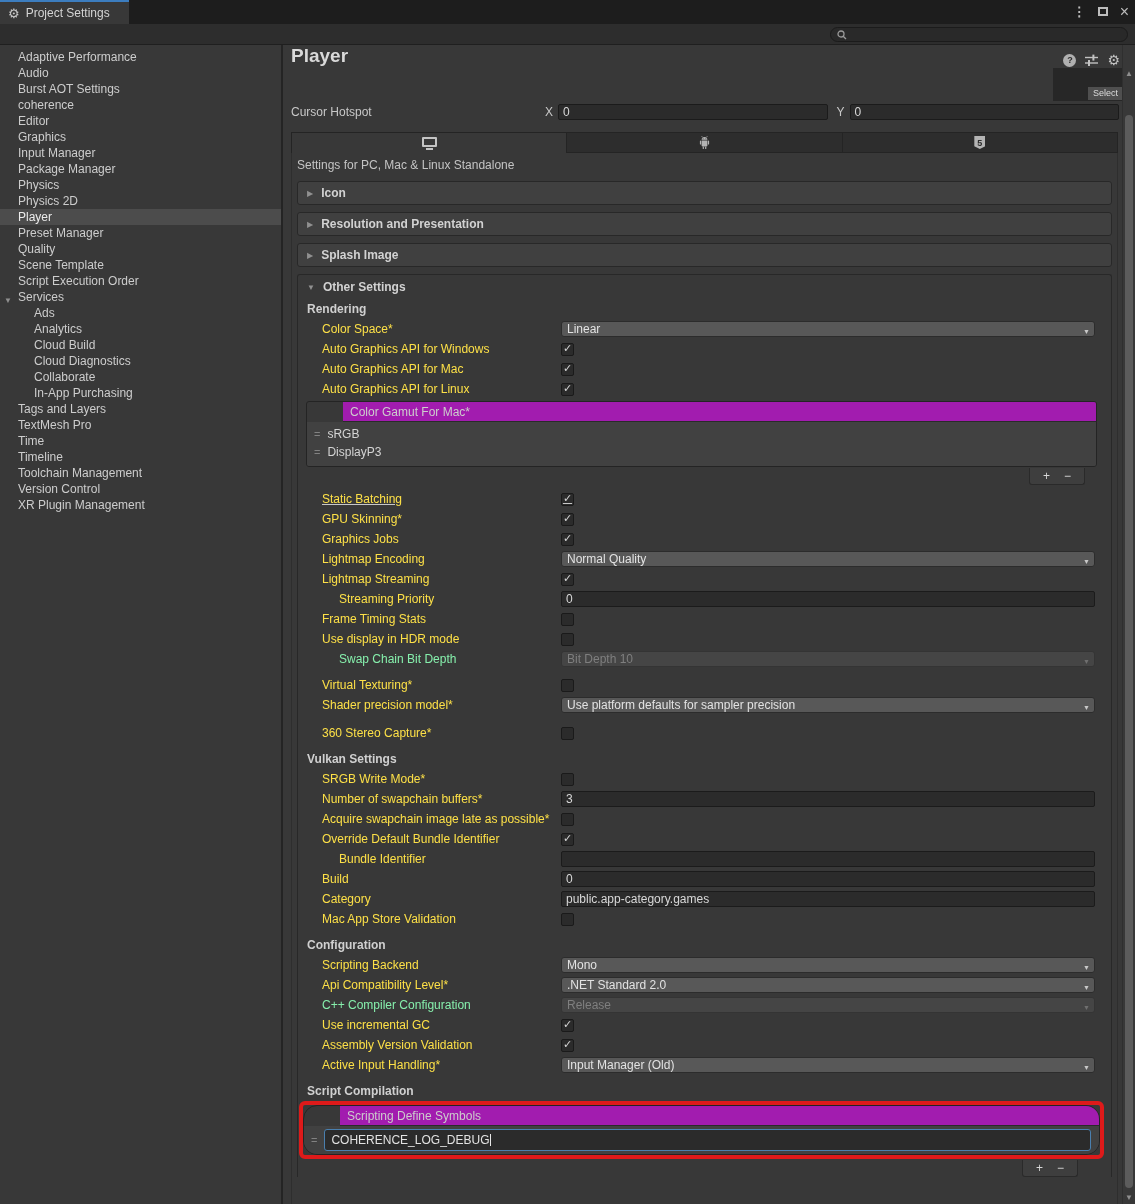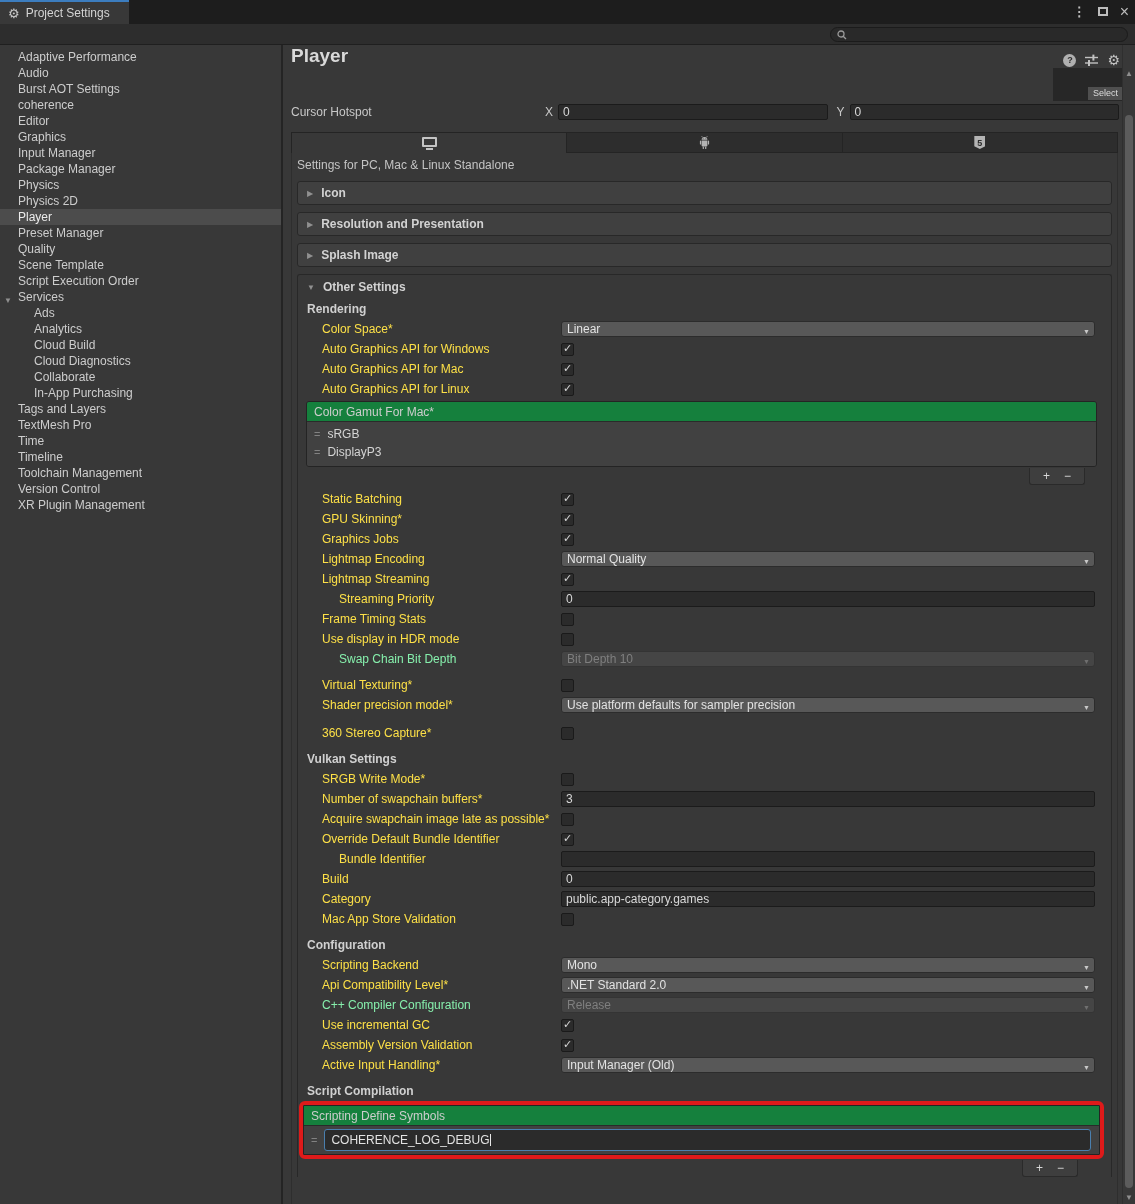--- a/index.html
+++ b/index.html
@@ -83,30 +83,30 @@
   .dropdown { flex:1; height:16px; background:#585858; border:1px solid #2c2c2c; border-radius:3px;
     position:relative; line-height:14px; padding:0 16px 0 5px; color:#e2e2e2; margin-right:16px; white-space:nowrap; overflow:hidden; }
   .dropdown.disabled { background:#454545; color:#7f7f7f; border-color:#343434; }
   .dd-arrow { position:absolute; right:4px; top:3px; font-size:7px; color:#c8c8c8; }
   .dropdown.disabled .dd-arrow { color:#6f6f6f; }
   .checkbox { width:13px; height:13px; background:#2b2b2b; border:1px solid #1a1a1a; border-radius:2px;
     display:flex; align-items:center; justify-content:center; }
   .checkmark { color:#d6d6d6; font-size:11px; line-height:11px; margin-top:-1px; }
 
   .list-box { margin:2px 14px 0 8px; border:1px solid #242424; border-radius:3px; overflow:hidden; }
-  .list-header { height:20px; line-height:20px; background:#15803d; border-bottom:1px solid #2a2a2a; padding-left:7px; color:#cdcdcd; }
+  .list-header { height:20px; line-height:20px; background:#a21caf; border-bottom:1px solid #2a2a2a; padding-left:7px; color:#cdcdcd;margin-left:36px; }
   .list-body { background:#414141; padding:3px 0 5px 0; }
   .list-row { height:18px; display:flex; align-items:center; padding-left:7px; gap:7px; color:#d4d4d4; }
   .drag-h { color:#828282; font-size:11px; }
   .list-footer { width:56px; height:17px; margin:1px 26px 0 auto; background:#3e3e3e; border:1px solid #2a2a2a;
     border-top:none; border-radius:0 0 3px 3px; display:flex; align-items:center; justify-content:center; gap:14px; color:#d8d8d8; }
   .pm { font-size:12px; line-height:10px; }
 
   .red-wrap { border:4px solid #de1a1a; border-radius:6px; margin:0 7px 0 1px; padding:0; }
-  .red-wrap .list-box { margin:0; border-radius:1px; }
+  .red-wrap .list-box { margin:0; border-radius:14px; }
   .define-row { height:28px; display:flex; align-items:center; padding-left:7px; gap:7px; background:#414141; }
   .define-field { flex:1; height:22px; background:#2b2b2b; border:1px solid #4a7fae; border-radius:3px;
     margin-right:8px; display:flex; align-items:center; padding-left:6px; color:#e2e2e2; }
   .caret { width:1px; height:12px; background:#e8e8e8; margin-left:1px; }
 
   
   .scrollbar { position:absolute; right:0; top:45px; width:13px; bottom:0; background:#383838; border-left:1px solid #2f2f2f; }
   .sb-up { position:absolute; top:24px; left:2px; font-size:8px; color:#8f8f8f; }
   .sb-thumb { position:absolute; left:2px; right:2px; top:70px; bottom:16px; background:#5c5c5c; border-radius:5px; }
   .sb-down { position:absolute; bottom:2px; left:2px; font-size:8px; color:#8f8f8f; }
@@ -284,21 +284,21 @@
             <span class="drag-h">=</span>
             <span>DisplayP3</span>
           </div>
         </div>
       </div>
       <div class="list-footer">
         <span class="pm">+</span>
         <span class="pm">−</span>
       </div>
 
-      <div class="row" style="margin-top:4px;">
+      <div class="row" style="margin-top:4px;text-decoration:underline;">
         <span class="lbl">Static Batching</span>
         <div class="checkbox">
           <span class="checkmark">✓</span>
         </div>
       </div>
       <div class="row">
         <span class="lbl">GPU Skinning*</span>
         <div class="checkbox">
           <span class="checkmark">✓</span>
         </div>

